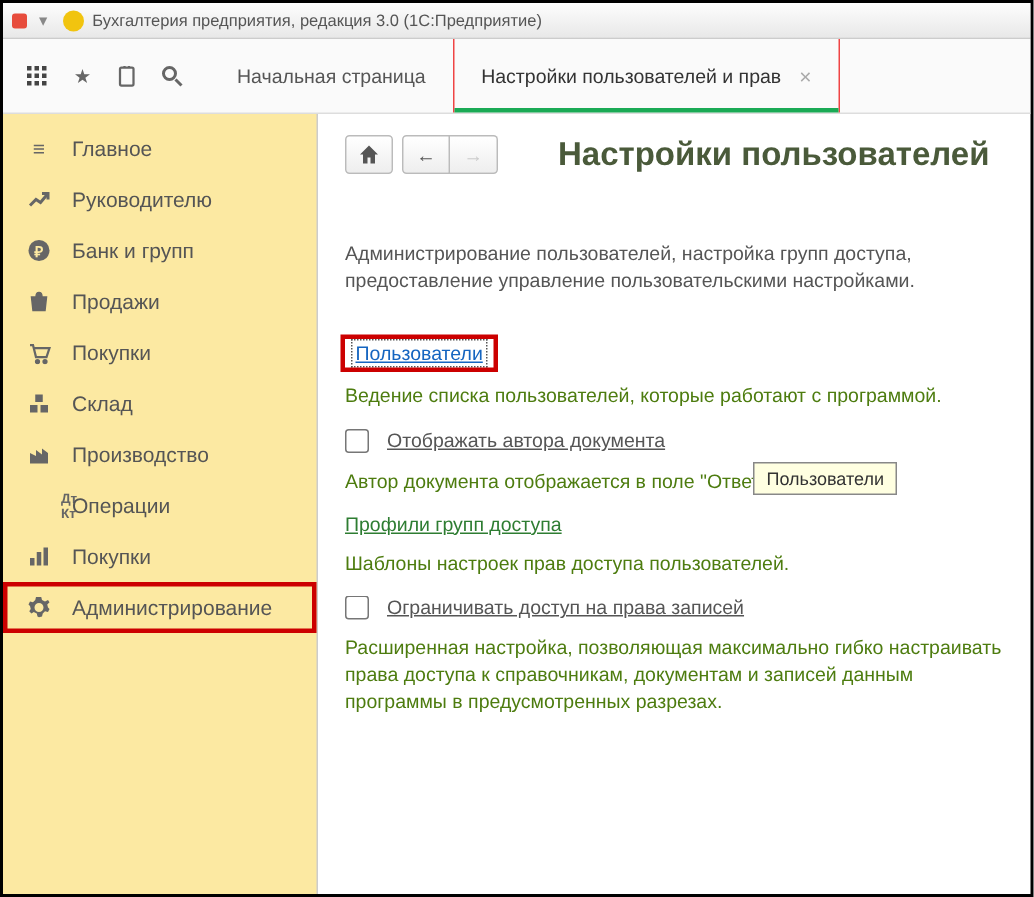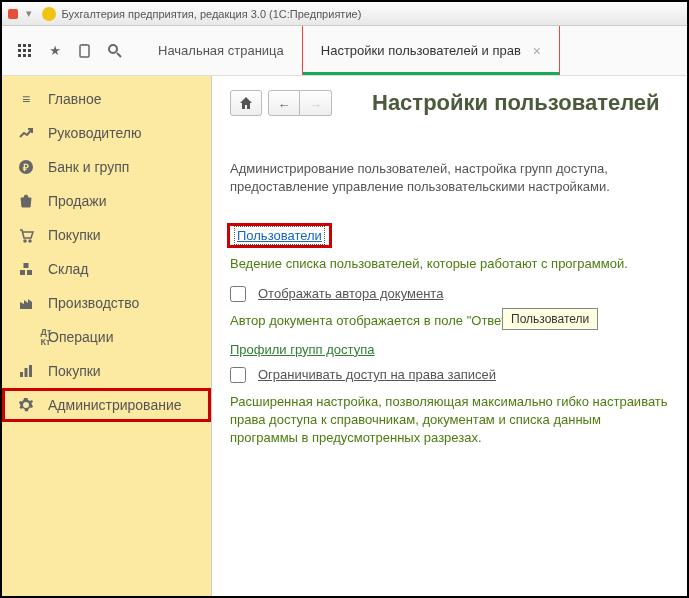--- a/index.html
+++ b/index.html
@@ -206,23 +206,24 @@
     
     <div class="checkbox-row">
       <input type="checkbox" style="">
       <span>Отображать автора документа</span>
     </div>
     
     <p class="section-desc">Автор документа отображается в поле "Ответственный".</p>
     
     <a class="link">Профили групп доступа</a>
     
+    <p class="section-desc">Шаблоны настроек прав доступа пользователей.</p>
     
     <div class="checkbox-row">
       <input type="checkbox" style="">
       <span>Ограничивать доступ на права записей</span>
     </div>
     
-    <p class="section-desc">Расширенная настройка, позволяющая максимально гибко настраивать права доступа к справочникам, документам и списка данным программы в предусмотренных разрезах.</p>
+    <p class="section-desc">Расширенная настройка, позволяющая максимально гибко настраивать права доступа к справочникам, документам и записей данным программы в предусмотренных разрезах.</p>
     
     <div class="tooltip">Пользователи</div>
   </div>
 </div>
 
 </body></html>

